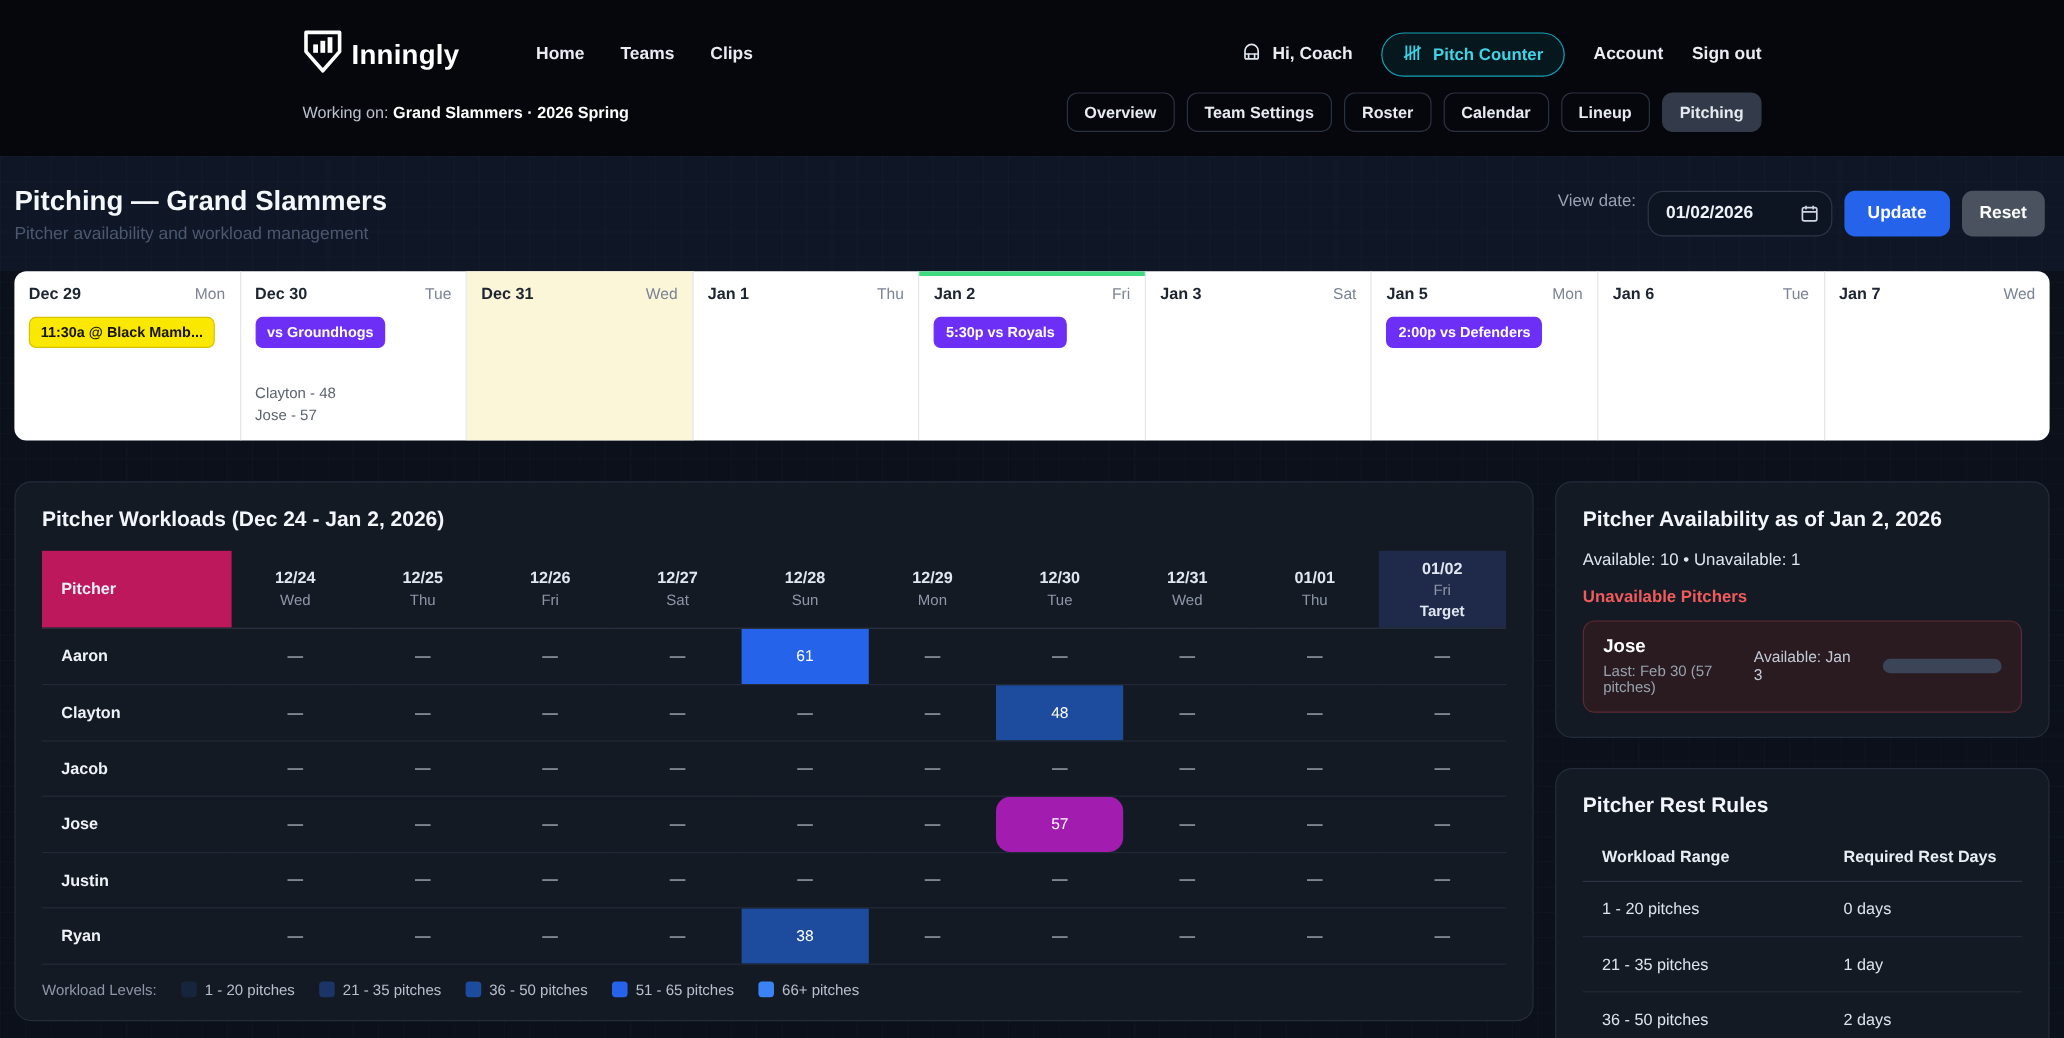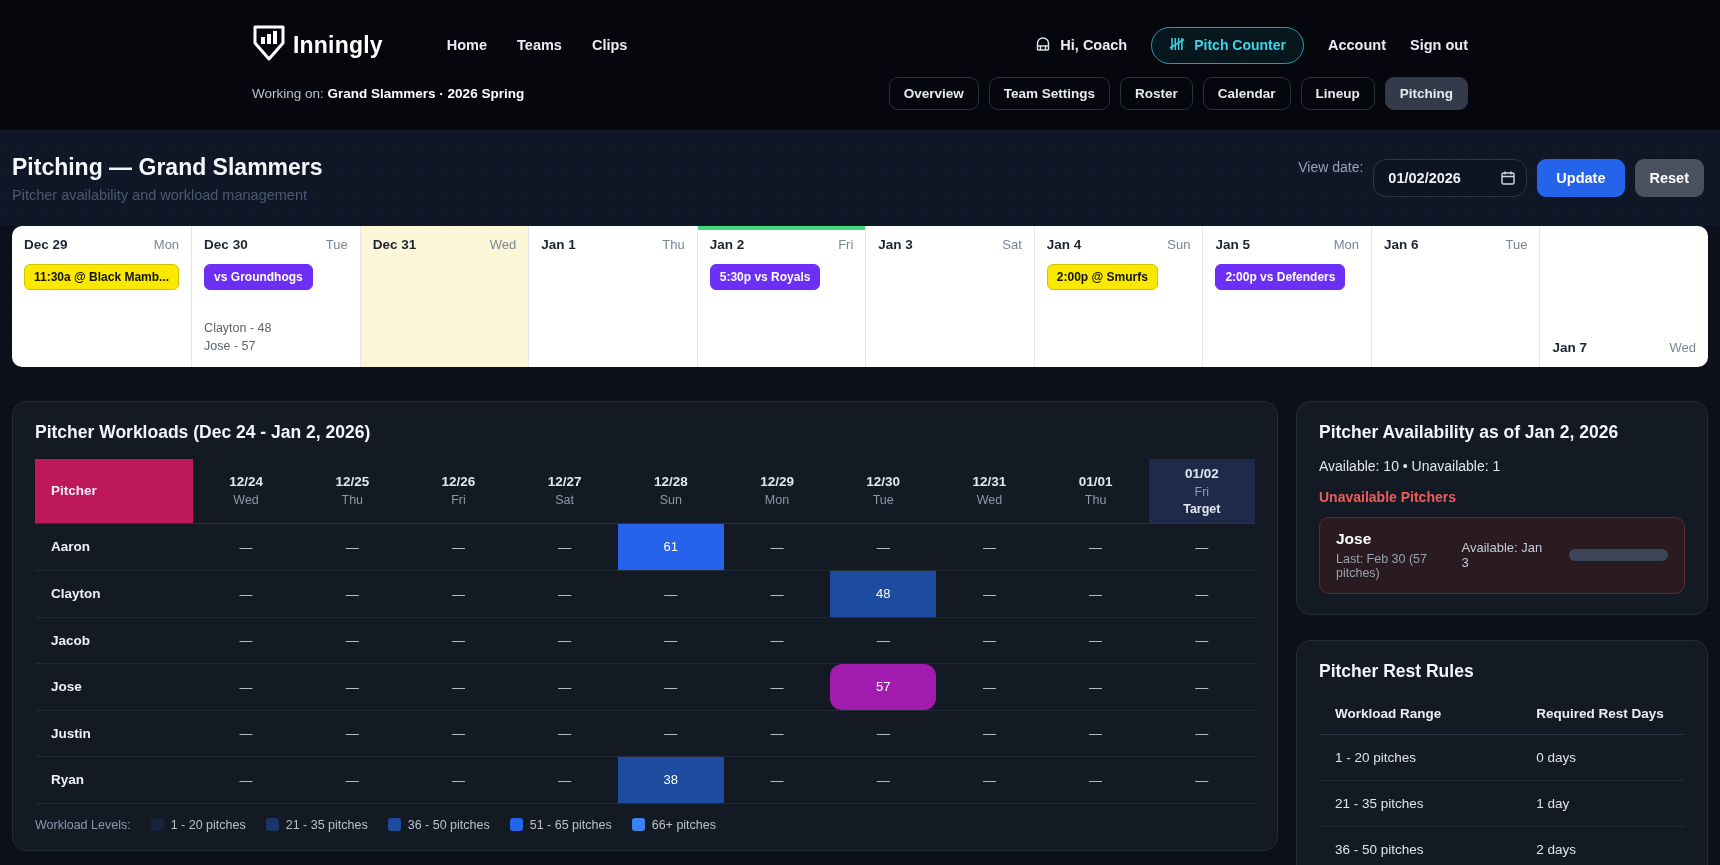--- a/index.html
+++ b/index.html
@@ -53,21 +53,21 @@
   .btn { height:38px; border:none; border-radius:9px; font-size:14.5px; font-weight:700;
     color:#ffffff; cursor:pointer; font-family:inherit; }
   .btn-update { background:#2563eb; padding:2px 19px; }
   .btn-reset  { background:#4a5260; padding:0 15px; }
 
   
   .cal-strip { margin:0 12px; height:141px; background:#ffffff; border-radius:10px;
     display:flex; overflow:hidden; }
   .cal-cell { flex:1; padding:11px 12px 12px; border-right:1px solid #e3e6ea;
     display:flex; flex-direction:column; position:relative; }
-  .cal-cell:last-child { border-right:none;justify-content:flex-end; }
+  .cal-cell:last-child { border-right:none; }
   .cal-cell.highlight { background:#fcf6d9; }
   .cal-cell.today::before { content:''; position:absolute; top:0; left:0; right:0; height:4px; background:#3fd97f; }
   .cal-head { display:flex; justify-content:space-between; align-items:baseline; }
   .cal-date { font-weight:700; font-size:13.5px; color:#1d2531; }
   .cal-dow { font-size:13px; color:#7b8494; }
   .cal-events { margin-top:12px; display:flex; flex-direction:column; gap:6px; }
   .chip { font-size:12px; font-weight:600; padding:5px 9px; border-radius:6px; width:fit-content;
     max-width:100%; white-space:nowrap; overflow:hidden; cursor:pointer; }
   .chip.away { background:#fbe800; border:1px solid #d3c300; color:#141400; }
   .chip.home { background:#6d2ef5; border:1px solid #6d2ef5; color:#ffffff; }
@@ -244,29 +244,20 @@
           <span class="cal-dow">Fri</span>
         </div>
         <div class="cal-events">
           <div class="chip home">5:30p vs Royals</div>
         </div>
       </div>
       <div class="cal-cell">
         <div class="cal-head">
           <span class="cal-date">Jan 3</span>
           <span class="cal-dow">Sat</span>
-        </div>
-      </div>
-      <div class="cal-cell">
-        <div class="cal-head">
-          <span class="cal-date">Jan 4</span>
-          <span class="cal-dow">Sun</span>
-        </div>
-        <div class="cal-events">
-          <div class="chip away">2:00p @ Smurfs</div>
         </div>
       </div>
       <div class="cal-cell">
         <div class="cal-head">
           <span class="cal-date">Jan 5</span>
           <span class="cal-dow">Mon</span>
         </div>
         <div class="cal-events">
           <div class="chip home">2:00p vs Defenders</div>
         </div>

